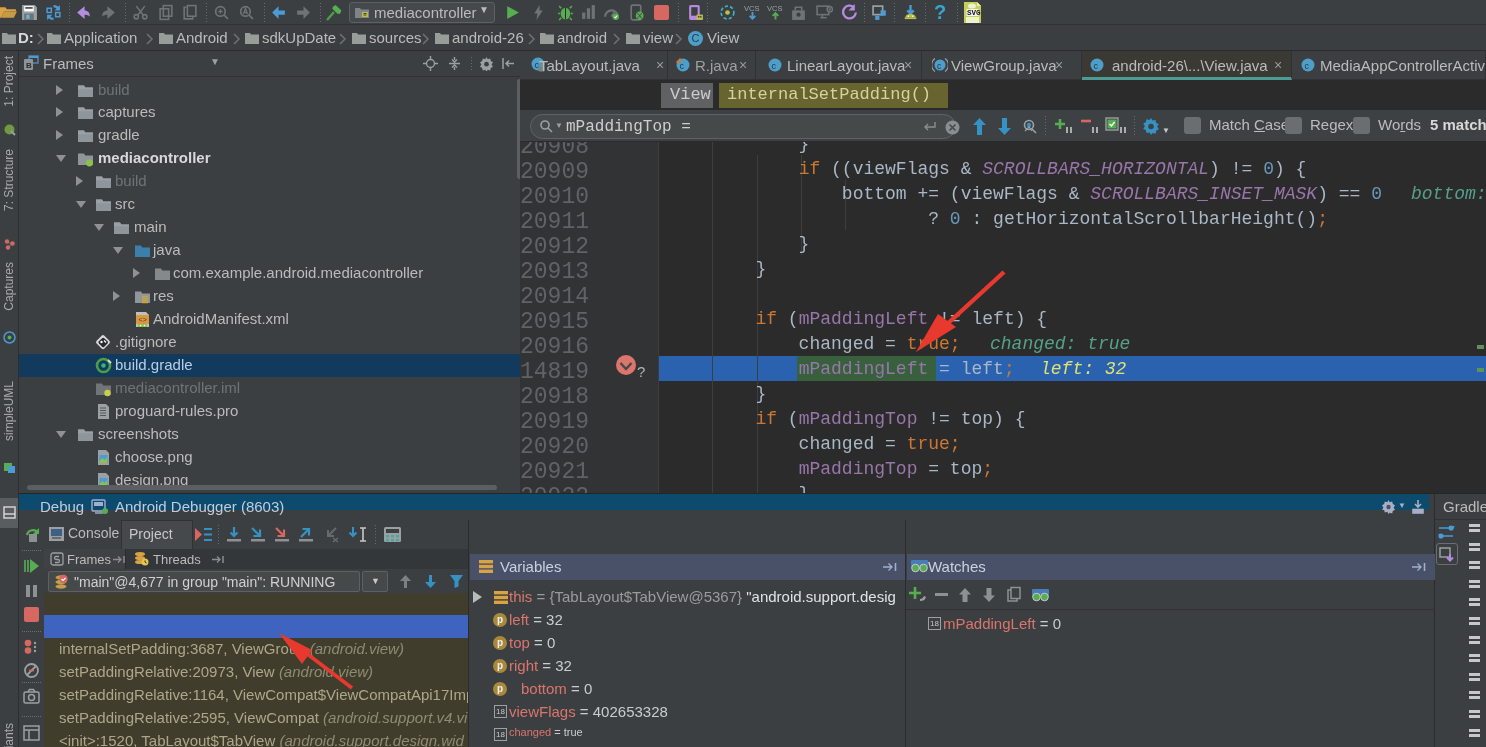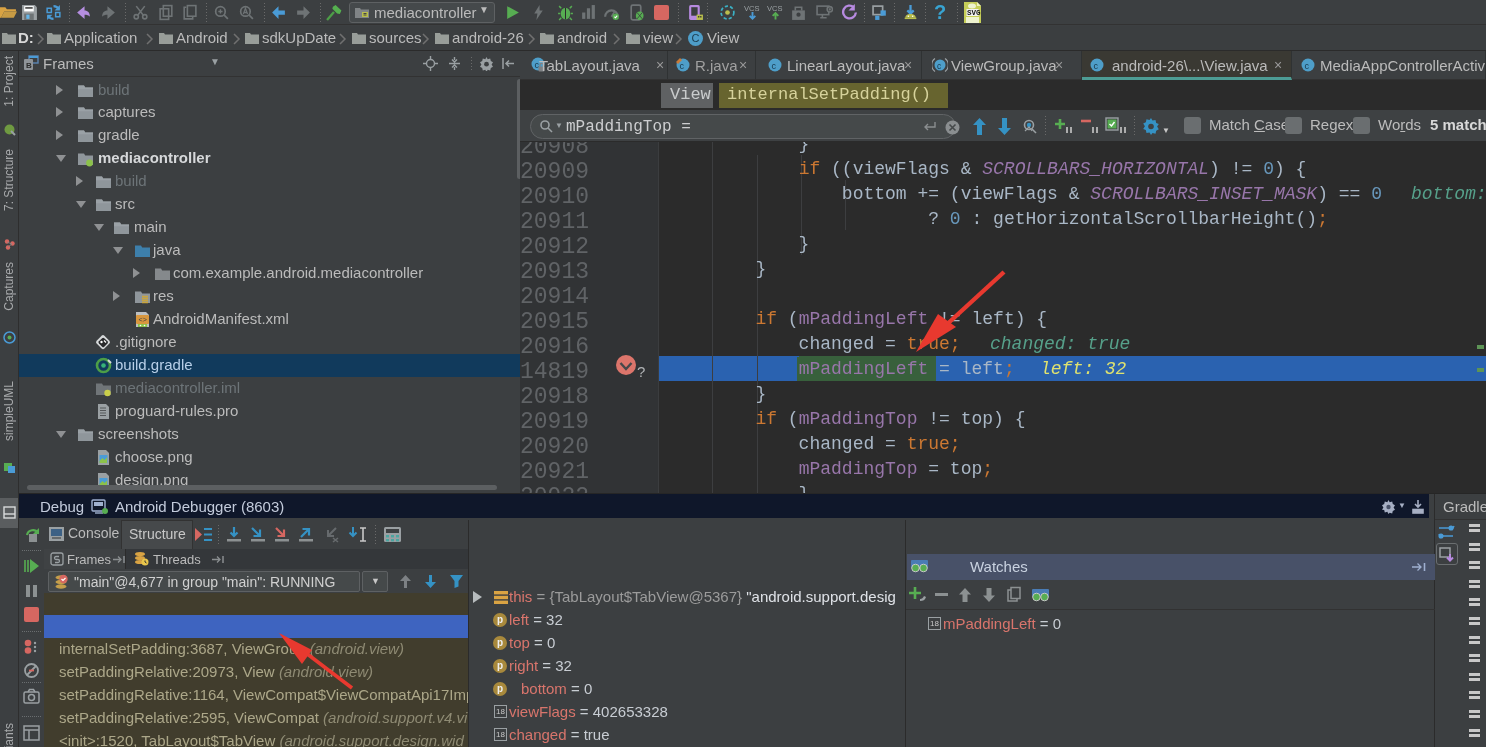--- a/index.html
+++ b/index.html
@@ -45,21 +45,21 @@
 .cline{position:absolute;left:0;width:966px;height:25px;font-family:"Liberation Mono",monospace;font-size:18px;color:#a9b7c6;white-space:pre;}
 .k{color:#cc7832;}
 .n{color:#6897bb;}
 .f{color:#9876aa;}
 .cnst{color:#9876aa;font-style:italic;}
 .hintg{color:#56a08a;font-style:italic;}
 .hinty{color:#dfe26f;font-style:italic;}
 .ig{position:absolute;top:0;width:1px;height:351px;background:#3d3e40;}
 
 #debug{left:19px;top:493px;width:1467px;height:254px;background:#3c3f41;border-top:1px solid #262626;}
-#dbghead{position:absolute;left:0;top:0;width:1410px;height:24px;background:#0f172a;color:#c3cbdb;font-size:15px;}
+#dbghead{position:absolute;left:0;top:0;width:1410px;height:16px;background:#0c4a6e;color:#c3cbdb;font-size:15px;}
 .phead{position:absolute;height:26px;background:#485168;color:#c9d2e0;font-size:15px;}
 .dicon{position:absolute;width:17px;height:17px;}
 </style>
 </head>
 <body>
 <div id="app">
   <div id="toolbar" class="abs">
     <svg class="ticon" style="left:0px" viewBox="0 0 16 16">
         <path d="M0 3h5l1.5 2H15v2H4L1 13H0z" fill="#d9a343"></path>
         <path d="M4 7h12l-3 6H1z" fill="#c79b44"></path>
@@ -761,21 +761,21 @@
 <div style="position:absolute;left:3px;top:188px;width:19px;border-top:1px dotted #6a6e70;"></div>
 <div style="position:absolute;left:3px;top:222px;width:19px;border-top:1px dotted #6a6e70;"></div>
 <div style="position:absolute;left:25px;top:26px;width:1390px;height:29px;background:#3c3f41;">
 <svg style="position:absolute;left:4px;top:6px;width:17px;height:16px" viewBox="0 0 17 16">
           <rect x="1" y="1" width="15" height="14" fill="#9aa0a3"></rect>
           <rect x="3" y="3" width="11" height="7" fill="#3d6185"></rect>
           <path d="M4 12h9" stroke="#55585a" stroke-width="1.5"></path>
         </svg>
 <span style="position:absolute;left:24px;top:5px;font-size:14px;color:#bbb;">Console</span>
 <div style="position:absolute;left:77px;top:0;width:72px;height:29px;background:#46494b;border:1px solid #323232;border-bottom:none;">
-          <span style="position:absolute;left:7px;top:5px;font-size:14px;color:#c8c8c8;">Structure</span>
+          <span style="position:absolute;left:7px;top:5px;font-size:14px;color:#c8c8c8;">Project</span>
         </div>
 <svg style="position:absolute;left:149px;top:6px;width:20px;height:17px" viewBox="0 0 20 17">
           <path d="M2 2l7 6.5L2 15z" fill="#d66761"></path>
           <path d="M11 3h8M11 8.5h8M11 14h8" stroke="#3592c4" stroke-width="2"></path>
         </svg>
 <div class="tbsep" style="left:174px;top:5px;"></div>
 <svg style="position:absolute;left:181px;top:6px;width:18px;height:17px" viewBox="0 0 18 17">
           <path d="M9 1v9M5.5 6.5 9 10l3.5-3.5" stroke="#3592c4" stroke-width="2.2" fill="none"></path>
           <path d="M2 13h14v2.5H2z" fill="#8c9192"></path>
         </svg>
@@ -870,20 +870,32 @@
 <div style="position:absolute;left:15px;top:70.0px;font-size:15px;color:#aca789;white-space:nowrap;">setPaddingRelative:20973, View <i style="color:#8f8b74;">(android.view)</i></div>
 <div style="position:absolute;left:15px;top:93.0px;font-size:15px;color:#aca789;white-space:nowrap;">setPaddingRelative:1164, ViewCompat$ViewCompatApi17Imp<i style="color:#8f8b74;"></i></div>
 <div style="position:absolute;left:15px;top:116.0px;font-size:15px;color:#aca789;white-space:nowrap;">setPaddingRelative:2595, ViewCompat <i style="color:#8f8b74;">(android.support.v4.vi</i></div>
 <div style="position:absolute;left:15px;top:139.0px;font-size:15px;color:#aca789;white-space:nowrap;">&lt;init&gt;:1520, TabLayout$TabView <i style="color:#8f8b74;">(android.support.design.wid</i></div>
 <svg style="position:absolute;left:232px;top:38px;width:80px;height:62px" viewBox="0 0 80 62">
           <path d="M76 57 30 22" stroke="#e8392f" stroke-width="3.6"></path>
           <path d="M3 2l33 17-10 14z" fill="#e8392f"></path>
         </svg>
 </div>
 <div style="position:absolute;left:449px;top:26px;width:437px;height:228px;background:#3c3f41;border-left:1px solid #2b2b2b;">
+<div class="phead" style="left:1px;top:34px;width:436px;">
+<svg style="position:absolute;left:8px;top:5px;width:16px;height:15px" viewBox="0 0 16 15">
+            <rect x="1" y="1" width="14" height="3.4" fill="#d9a343"></rect>
+            <rect x="1" y="5.8" width="14" height="3.4" fill="#d9a343"></rect>
+            <rect x="1" y="10.6" width="14" height="3.4" fill="#d9a343"></rect>
+          </svg>
+<span style="position:absolute;left:30px;top:4px;">Variables</span>
+<svg style="position:absolute;left:412px;top:8px;width:16px;height:10px" viewBox="0 0 16 10" stroke="#9fb0cf" fill="none">
+            <path d="M1 5h9M6.5 1.5 10 5l-3.5 3.5" stroke-width="1.3"></path>
+            <path d="M13.5 1v8" stroke-width="1.6"></path>
+          </svg>
+</div>
 <div style="position:absolute;left:0;top:66px;width:437px;height:23px;white-space:nowrap;overflow:hidden;">
           <span style="position:absolute;left:4px;top:5px;width:0;height:0;border-left:9px solid #b6bbbd;border-top:6px solid transparent;border-bottom:6px solid transparent;"></span>
           <svg style="position:absolute;left:24px;top:4px;width:16px;height:15px" viewBox="0 0 16 15">
             <rect x="1" y="1" width="14" height="3.4" fill="#d9a343"></rect>
             <rect x="1" y="5.8" width="14" height="3.4" fill="#d9a343"></rect>
             <rect x="1" y="10.6" width="14" height="3.4" fill="#d9a343"></rect>
           </svg>
           <span style="position:absolute;left:40px;top:2px;font-size:15px;"><span style="color:#d9756c;">this</span><span style="color:#c8cdd3;"><span style="color:#9b9b9b;"> = {TabLayout$TabView@5367} </span><span style="color:#dfe2e7;">"android.support.desig</span></span></span>
         </div>
 <div style="position:absolute;left:0;top:89px;width:437px;height:23px;white-space:nowrap;overflow:hidden;">
@@ -901,32 +913,32 @@
 <div style="position:absolute;left:0;top:158px;width:437px;height:23px;white-space:nowrap;overflow:hidden;">
           <div style="position:absolute;left:24px;top:4px;width:14px;height:14px;border-radius:50%;background:#a8893c;color:#eee;font-size:10px;font-weight:bold;text-align:center;line-height:14px;">p</div>
           <span style="position:absolute;left:40px;top:2px;font-size:15px;"><span style="color:#d9756c;margin-left:12px;">bottom</span><span style="color:#c8cdd3;"> = 0</span></span>
         </div>
 <div style="position:absolute;left:0;top:181px;width:437px;height:23px;white-space:nowrap;overflow:hidden;">
           <div style="position:absolute;left:25px;top:4px;width:13px;height:13px;border:1.5px solid #9aa0a3;color:#c8c8c8;font-size:8px;text-align:center;line-height:12px;">18</div>
           <span style="position:absolute;left:40px;top:2px;font-size:15px;"><span style="color:#d9756c;">viewFlags</span><span style="color:#c8cdd3;"> = 402653328</span></span>
         </div>
 <div style="position:absolute;left:0;top:204px;width:437px;height:23px;white-space:nowrap;overflow:hidden;">
           <div style="position:absolute;left:25px;top:4px;width:13px;height:13px;border:1.5px solid #9aa0a3;color:#c8c8c8;font-size:8px;text-align:center;line-height:12px;">18</div>
-          <span style="position:absolute;left:40px;top:2px;font-size:15px;"><span style="color:#d9756c;">changed</span><span style="color:#c8cdd3;"> = true</span></span>
+          <span style="position:absolute;left:40px;top:2px;font-size:11px;"><span style="color:#d9756c;">changed</span><span style="color:#c8cdd3;"> = true</span></span>
         </div>
 </div>
 <div style="position:absolute;left:886px;top:26px;width:529px;height:228px;background:#3c3f41;border-left:1px solid #2b2b2b;">
 <div class="phead" style="left:1px;top:34px;width:528px;">
 <svg style="position:absolute;left:3px;top:5px;width:19px;height:14px" viewBox="0 0 19 14">
             <rect x="1" y="1" width="17" height="8" rx="1" fill="#4a7cb5"></rect>
             <circle cx="5.5" cy="9" r="3.8" fill="#57ad52" stroke="#c8c8c8" stroke-width="1"></circle>
             <circle cx="13.5" cy="9" r="3.8" fill="#57ad52" stroke="#c8c8c8" stroke-width="1"></circle>
             <path d="M9 9h1.5" stroke="#c8c8c8" stroke-width="1"></path>
           </svg>
-<span style="position:absolute;left:35px;top:4px;padding-left:28px;">Watches</span>
+<span style="position:absolute;left:21px;top:4px;">Watches</span>
 <svg style="position:absolute;left:504px;top:8px;width:16px;height:10px" viewBox="0 0 16 10" stroke="#9fb0cf" fill="none">
             <path d="M1 5h9M6.5 1.5 10 5l-3.5 3.5" stroke-width="1.3"></path>
             <path d="M13.5 1v8" stroke-width="1.6"></path>
           </svg>
 </div>
 <div style="position:absolute;left:0;top:60px;width:529px;height:30px;border-bottom:1px solid #323232;">
 <svg style="position:absolute;left:2px;top:6px;width:19px;height:18px" viewBox="0 0 19 18">
             <path d="M7 1v12M1 7h12" stroke="#57ad52" stroke-width="2.6"></path>
             <path d="M12 13c2 0 3-1 4-3l2 1c-1 3-3 4-6 4z" fill="#9aa0a3"></path>
           </svg>

